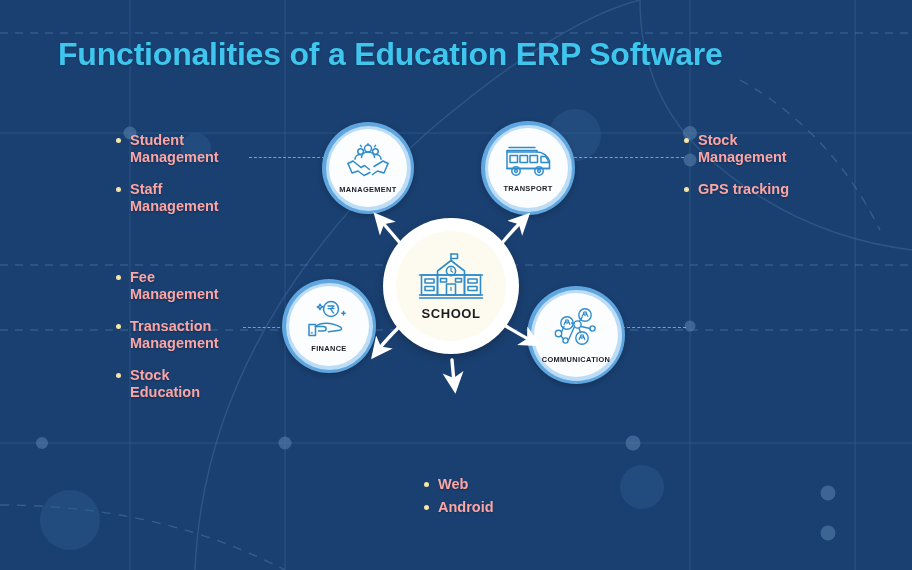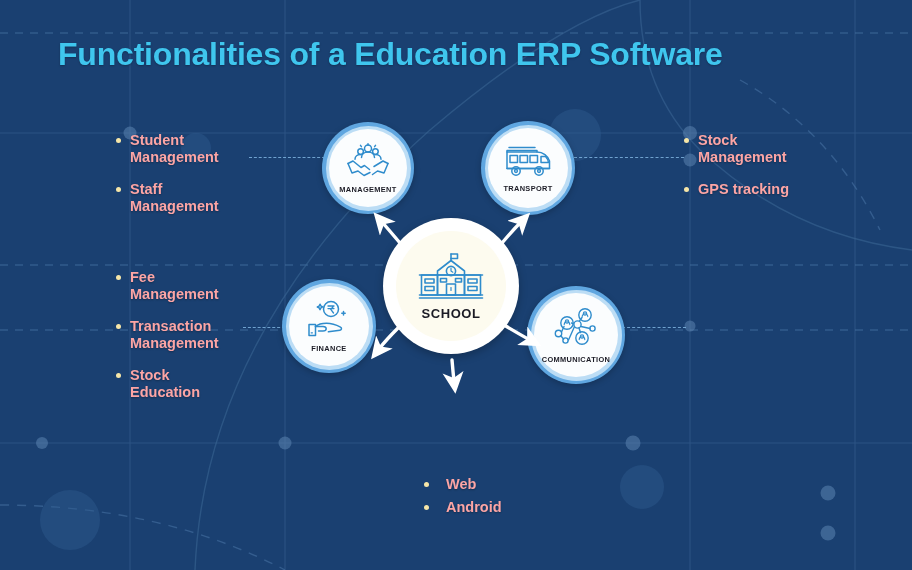--- a/index.html
+++ b/index.html
@@ -52,21 +52,21 @@
     margin-top:6px;
     flex:0 0 auto;
   }
   .bitem .btxt { white-space:pre-line; }
 
   .g-left1  { left:116px; top:132px; }
   .g-left2  { left:116px; top:269px; }
   .g-right1 { left:684px; top:132px; }
   .g-right2 { left:684px; top:317px; }
   .g-bottom { left:424px; top:476px; }
-  .g-bottom .bitem { margin-bottom:6px;gap:8px; }
+  .g-bottom .bitem { margin-bottom:6px; }
 
   
   .dash {
     position:absolute;
     height:0;
     border-top:1.6px dashed #7fb4e0;
     opacity:.85;
     z-index:3;
   }
 

